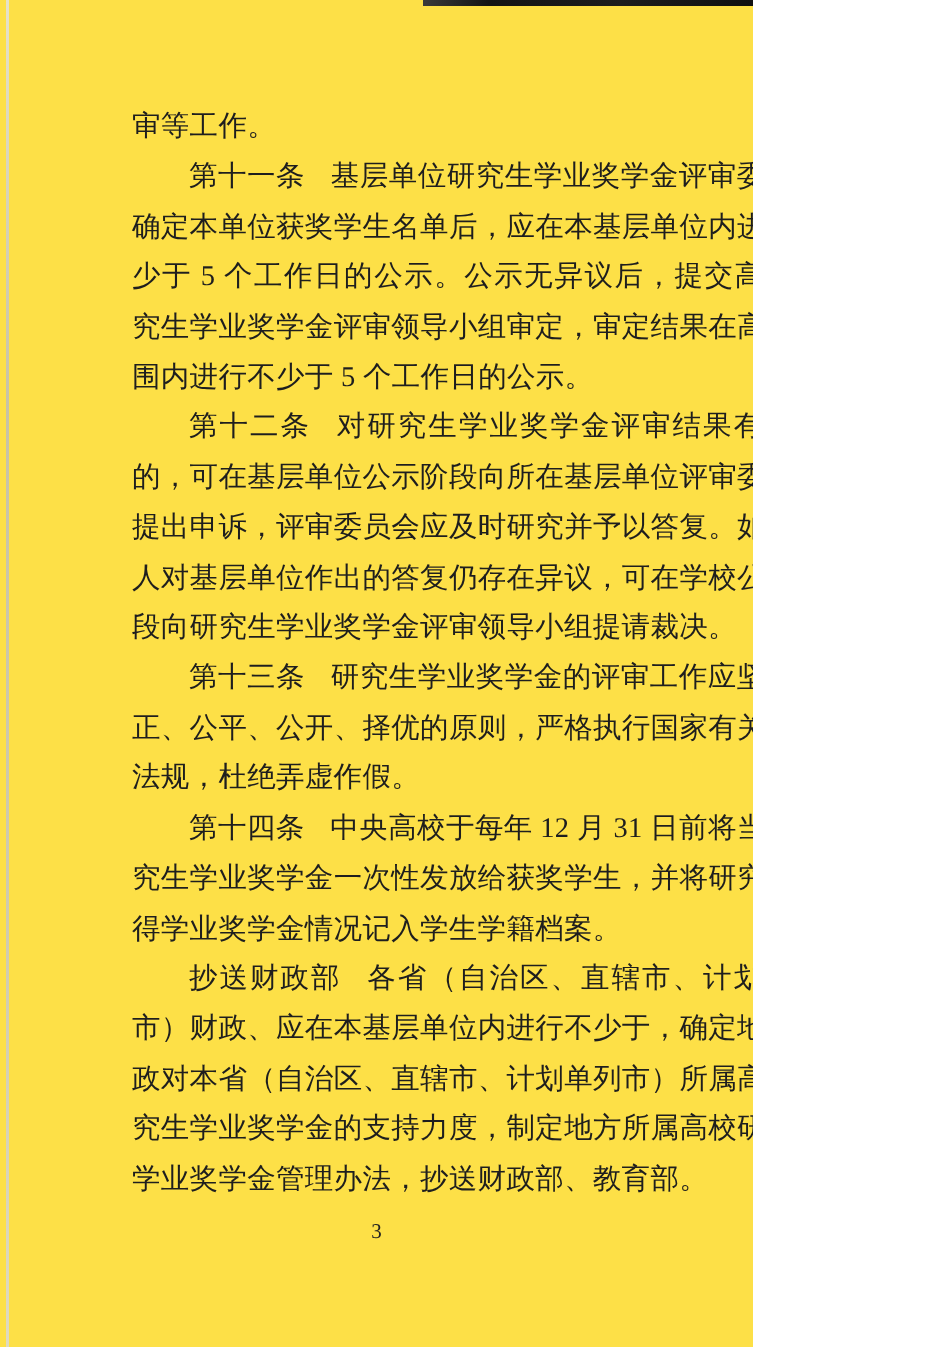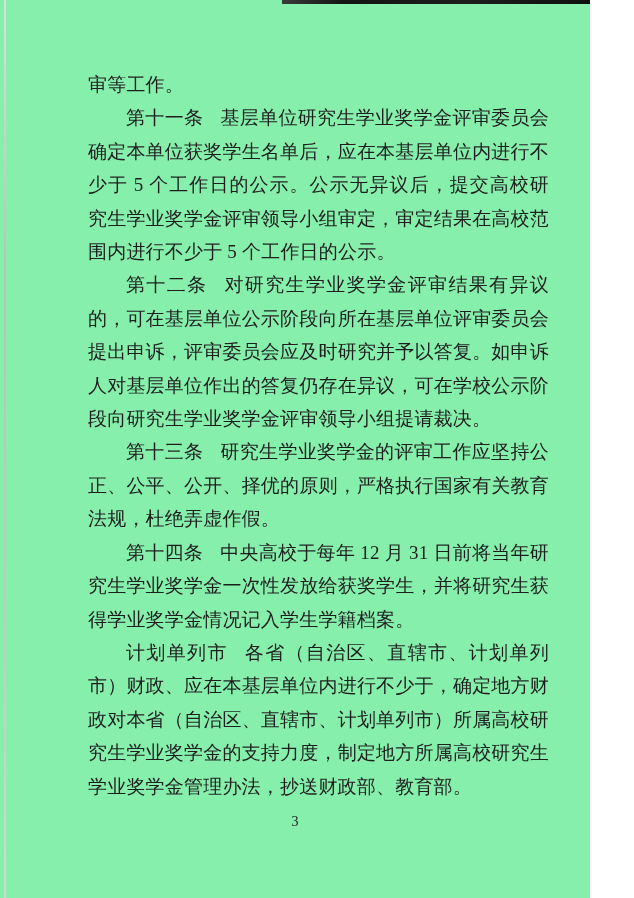--- a/index.html
+++ b/index.html
@@ -2,23 +2,23 @@
 <html><head>
 <meta charset="utf-8">
 <style>
   html, body {
     margin: 0;
     padding: 0;
     background: #ffffff;
   }
   .page {
     position: relative;
-    width: 590px;
+    width: 502px;
     height: 898px;
-    background: #86efac;
+    background: #fde047;
     overflow: hidden;
     font-family: "Liberation Serif", "DejaVu Serif", serif;
     color: #1e1e1e;
   }
   
   .scan-strip-top {
     position: absolute;
     top: 0;
     left: 282px;
     right: 0;
@@ -79,19 +79,19 @@
     <p class="cont"><span>审等工作。</span></p>
 
     <p><span class="para-head">第十一条</span><span>基层单位研究生学业奖学金评审委员会确定本单位获奖学生名单后，应在本基层单位内进行不少于 5 个工作日的公示。公示无异议后，提交高校研究生学业奖学金评审领导小组审定，审定结果在高校范围内进行不少于 5 个工作日的公示。</span></p>
 
     <p><span class="para-head">第十二条</span><span>对研究生学业奖学金评审结果有异议的，可在基层单位公示阶段向所在基层单位评审委员会提出申诉，评审委员会应及时研究并予以答复。如申诉人对基层单位作出的答复仍存在异议，可在学校公示阶段向研究生学业奖学金评审领导小组提请裁决。</span></p>
 
     <p><span class="para-head">第十三条</span><span>研究生学业奖学金的评审工作应坚持公正、公平、公开、择优的原则，严格执行国家有关教育法规，杜绝弄虚作假。</span></p>
 
     <p><span class="para-head">第十四条</span><span>中央高校于每年 12 月 31 日前将当年研究生学业奖学金一次性发放给获奖学生，并将研究生获得学业奖学金情况记入学生学籍档案。</span></p>
 
-    <p><span class="para-head">计划单列市</span><span>各省（自治区、直辖市、计划单列市）财政、应在本基层单位内进行不少于，确定地方财政对本省（自治区、直辖市、计划单列市）所属高校研究生学业奖学金的支持力度，制定地方所属高校研究生学业奖学金管理办法，抄送财政部、教育部。</span></p>
+    <p><span class="para-head">抄送财政部</span><span>各省（自治区、直辖市、计划单列市）财政、应在本基层单位内进行不少于，确定地方财政对本省（自治区、直辖市、计划单列市）所属高校研究生学业奖学金的支持力度，制定地方所属高校研究生学业奖学金管理办法，抄送财政部、教育部。</span></p>
 
   </div>
 
   <div class="page-number">3</div>
 
 </div>
 
 </body></html>

